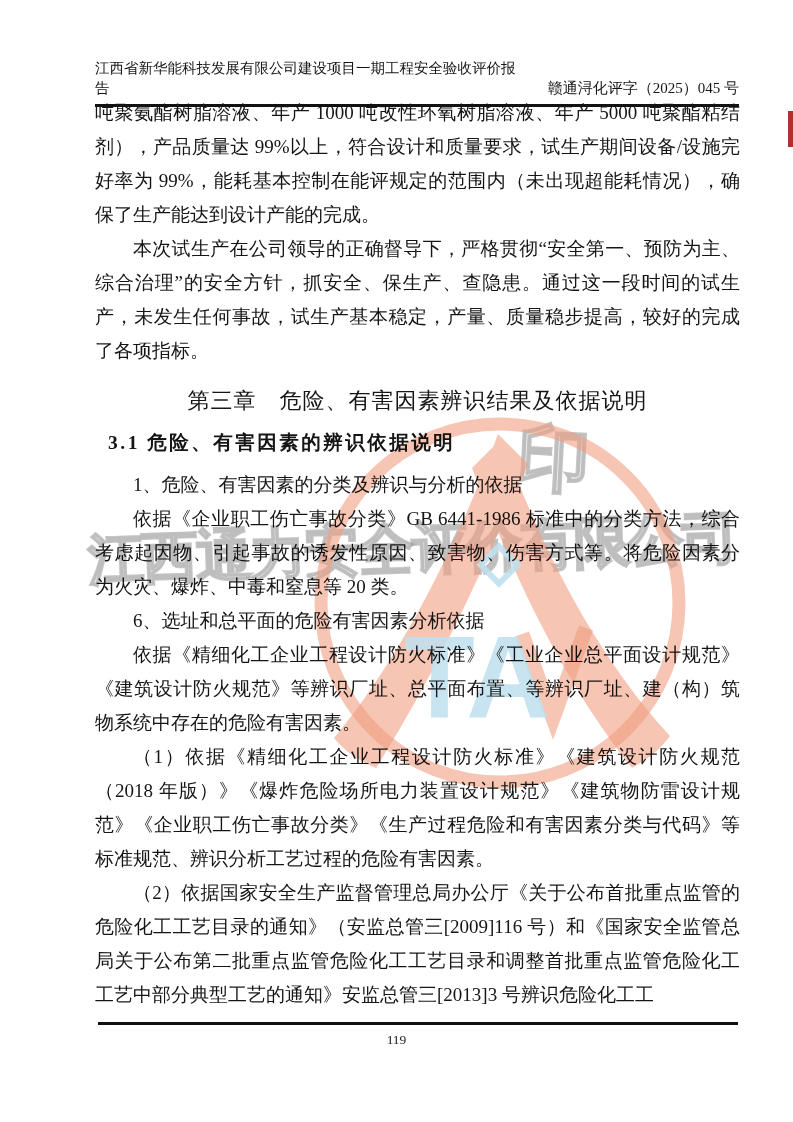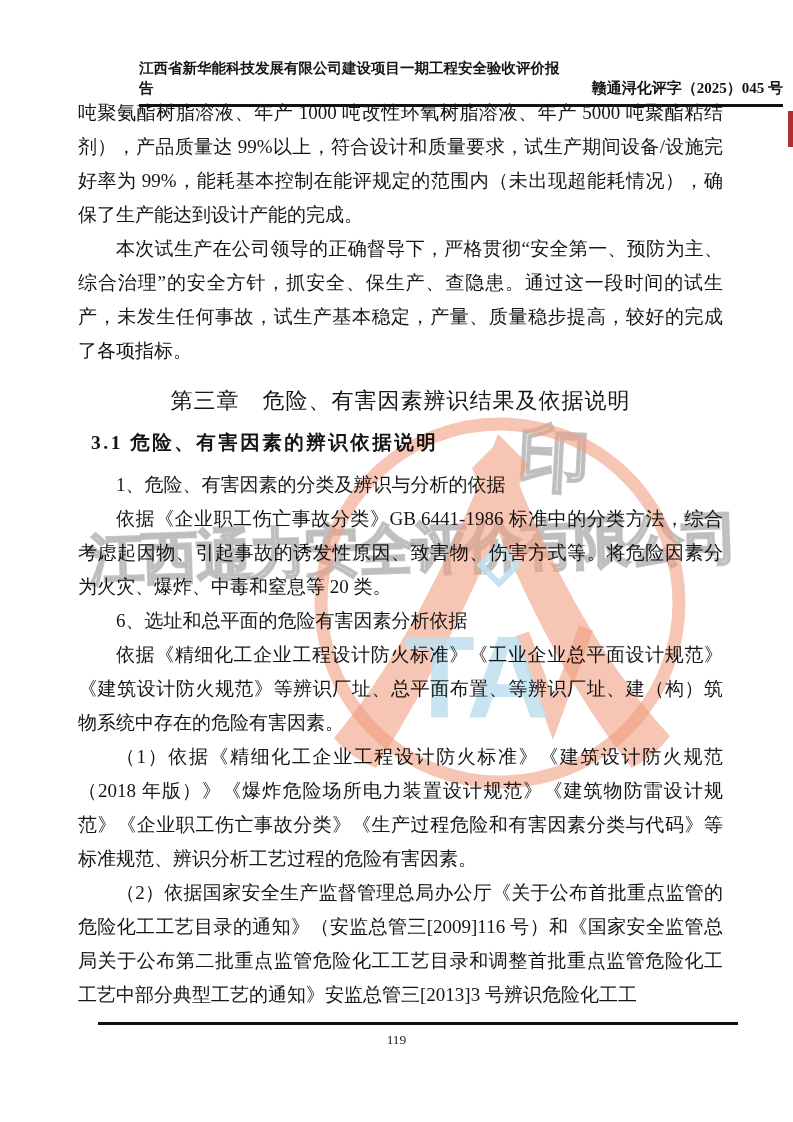--- a/index.html
+++ b/index.html
@@ -4,25 +4,25 @@
 <style>
   html,body{margin:0;padding:0;background:#ffffff;}
   .page{
     position:relative;width:793px;height:1122px;background:#ffffff;
     font-family:"Liberation Serif","DejaVu Serif",serif;color:#151515;overflow:hidden;
   }
   .header{
     position:absolute;top:58px;left:95px;width:644px;
     display:flex;justify-content:space-between;align-items:flex-end;
     border-bottom:3px solid #111;padding-bottom:6px;
-    font-weight:bold;font-size:14.5px;line-height:20px;margin-left:44px;
+    font-weight:normal;font-size:14.5px;line-height:20px;
   }
   .header .doc-no{font-size:15px;white-space:nowrap;margin-left:12px;padding-left:12px;}
   .content{
-    position:absolute;top:96px;left:78px;width:645px;
+    position:absolute;top:96px;left:95px;width:645px;
     font-size:19px;line-height:34px;text-align:justify;
   }
   .para{margin:0;}
   .indent{text-indent:2em;}
   .chapter{
     font-size:22px;font-weight:normal;text-align:center;
     margin:18px 0 12px;line-height:30px;letter-spacing:1px;
   }
   .section{
     font-size:19.5px;font-weight:bold;margin:2px 13px 10px;

